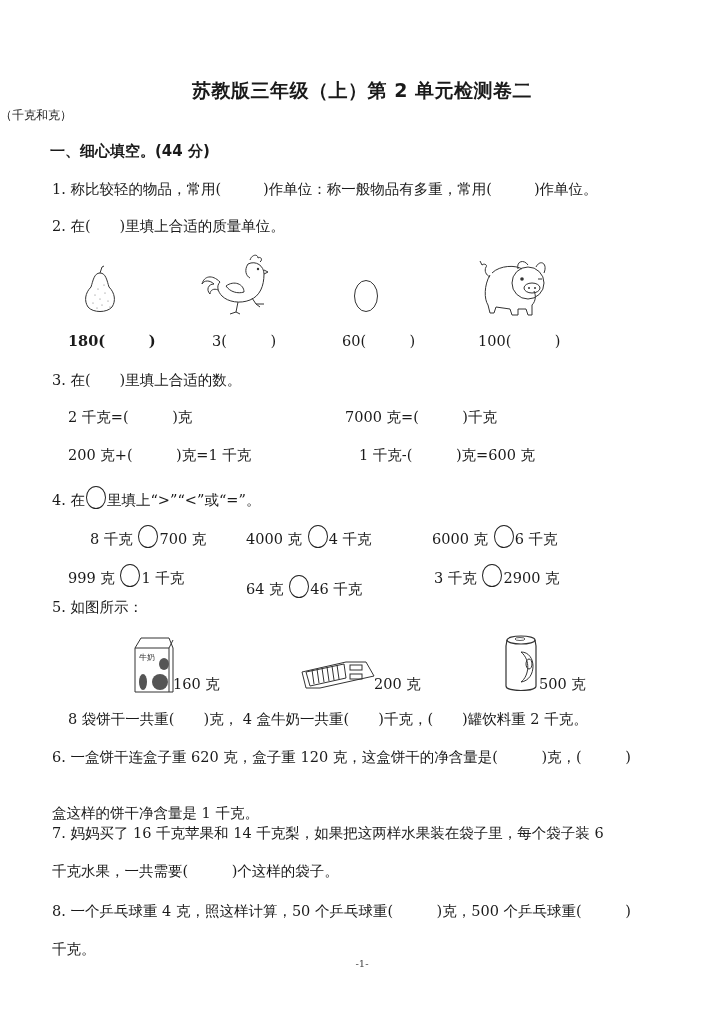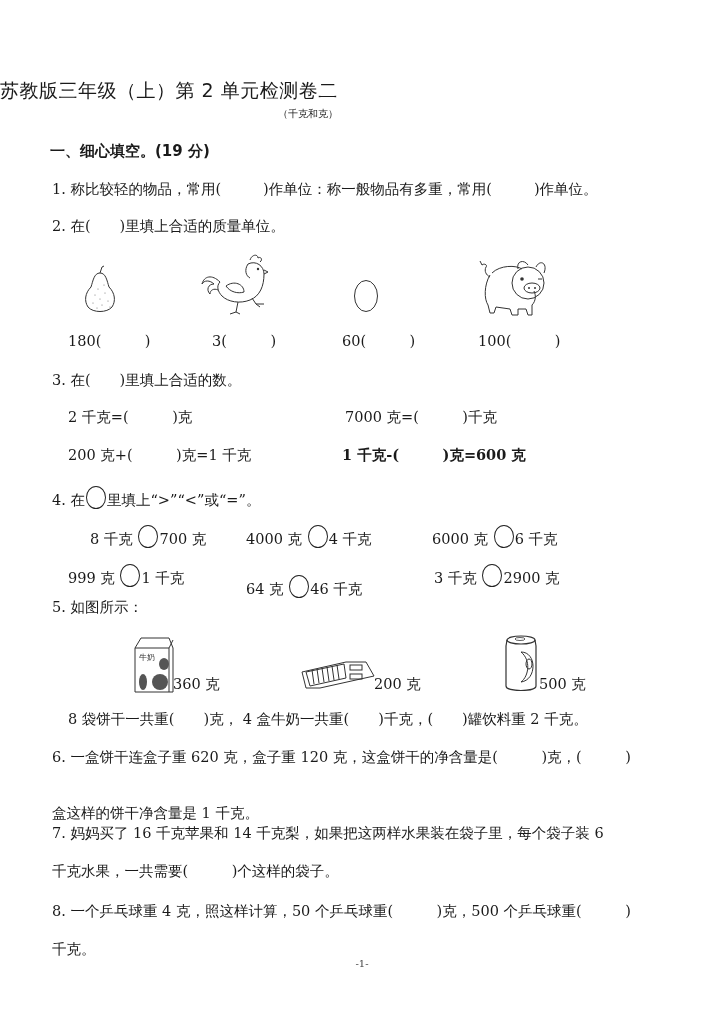--- a/index.html
+++ b/index.html
@@ -1,39 +1,39 @@
 <!DOCTYPE html>
 <html><head>
 <meta charset="utf-8">
 <style>
   html, body { margin: 0; padding: 0; background: #ffffff; }
   body { width: 724px; height: 1024px; position: relative; overflow: hidden;
          font-family: "DejaVu Serif", "Liberation Serif", serif; color: #1a1a1a; }
   .abs { position: absolute; white-space: nowrap; }
-  .title { left: 0; width: 724px; top: 78px; 
+  .title { left: 0; width: 724px; top: 78px; text-align: center;
            font-family: "DejaVu Sans", "Liberation Sans", sans-serif;
-           font-weight: normal; font-size: 19px; letter-spacing: 0.5px; }
-  .subtitle { left: 0; width: 616px; top: 107px; text-align: center; font-size: 10px;
+           font-weight: bold; font-size: 19px; letter-spacing: 0.5px; }
+  .subtitle { left: 0; width: 616px; top: 107px; font-size: 12px;
               font-family: "DejaVu Sans", "Liberation Sans", sans-serif; }
   .section { left: 50px; top: 142px; font-size: 15px; font-weight: bold;
              font-family: "DejaVu Sans", "Liberation Sans", sans-serif; }
   .line { font-size: 14.5px; }
   .blank { display: inline-block; }
   .circle { display: inline-block; width: 18px; height: 21px; border: 1.3px solid #222;
             border-radius: 50%; vertical-align: -4px; margin: 0 1px; }
   .pic { position: absolute; }
   .pagenum { left: 0; width: 724px; top: 958px; text-align: center; font-size: 10px; color: #444; }
 </style>
 </head>
 <body>
 
 <div class="abs title">苏教版三年级（上）第 2 单元检测卷二</div>
 <div class="abs subtitle">（千克和克）</div>
 
-<div class="abs section">一、细心填空。(19 分)</div>
+<div class="abs section">一、细心填空。(44 分)</div>
 
 <div class="abs line" style="left:52px; top:180px;">
   <span>1. 称比较轻的物品，常用(</span><span class="blank" style="width:42px;"></span><span>)作单位：称一般物品有多重，常用(</span><span class="blank" style="width:42px;"></span><span>)作单位。</span>
 </div>
 
 <div class="abs line" style="left:52px; top:217px;">2. 在(　　)里填上合适的质量单位。</div>
 
 <svg class="pic" style="left:80px; top:265px;" width="40" height="50" viewBox="0 0 40 50">
   <path d="M20 8 C14 8 13 16 11 22 C5 28 4 36 8 42 C13 48 27 48 32 42 C36 36 35 28 29 22 C27 16 26 8 20 8 Z" fill="none" stroke="#333" stroke-width="1"></path>
   <path d="M20 8 L22 2 L24 1" fill="none" stroke="#333" stroke-width="1"></path>
@@ -73,30 +73,30 @@
   <circle cx="54" cy="28" r="16" fill="none" stroke="#333" stroke-width="1"></circle>
   <path d="M44 14 C42 6 50 4 54 10 M62 12 C66 4 74 8 70 18" fill="none" stroke="#333" stroke-width="1"></path>
   <ellipse cx="58" cy="33" rx="8" ry="5" fill="none" stroke="#333" stroke-width="1"></ellipse>
   <circle cx="55" cy="33" r="1" fill="#333"></circle>
     <circle cx="61" cy="33" r="1" fill="#333"></circle>
   <circle cx="48" cy="24" r="1.8" fill="#333"></circle>
   <path d="M64 24 L68 24" stroke="#333" stroke-width="1"></path>
   <path d="M16 22 C12 20 10 16 12 12 C14 10 10 8 8 10 M8 10 L6 6" fill="none" stroke="#333" stroke-width="1"></path>
 </svg>
 
-<div class="abs line" style="left:68px; top:332px;">180(　　　)</div>
+<div class="abs line" style="left:68px; top:332px;font-weight:bold;">180(　　　)</div>
 <div class="abs line" style="left:212px; top:332px;">3(　　　)</div>
 <div class="abs line" style="left:342px; top:332px;">60(　　　)</div>
 <div class="abs line" style="left:478px; top:332px;">100(　　　)</div>
 
 <div class="abs line" style="left:52px; top:371px;">3. 在(　　)里填上合适的数。</div>
 <div class="abs line" style="left:68px; top:408px;">2 千克=(　　　)克</div>
 <div class="abs line" style="left:345px; top:408px;">7000 克=(　　　)千克</div>
 <div class="abs line" style="left:68px; top:446px;">200 克+(　　　)克=1 千克</div>
-<div class="abs line" style="left:342px; top:446px;font-weight:bold;">1 千克-(　　　)克=600 克</div>
+<div class="abs line" style="left:359px; top:446px;">1 千克-(　　　)克=600 克</div>
 
 <div class="abs line" style="left:52px; top:486px;">
   <span>4. 在</span><span class="circle"></span><span>里填上“&gt;”“&lt;”或“=”。</span>
 </div>
 
 <div class="abs line" style="left:68px; top:525px;margin-left:22px;">
   <span>8 千克</span> <span class="circle"></span><span>700 克</span>
 </div>
 <div class="abs line" style="left:246px; top:525px;">
   <span>4000 克</span> <span class="circle"></span><span>4 千克</span>
@@ -116,21 +116,21 @@
 
 <div class="abs line" style="left:52px; top:598px;">5. 如图所示：</div>
 
 <svg class="pic" style="left:133px; top:636px;" width="42" height="58" viewBox="0 0 42 58">
   <path d="M2 12 L8 2 L36 2 L40 12 L40 56 L2 56 Z M2 12 L36 12 L36 56 M36 12 L40 4" fill="none" stroke="#333" stroke-width="1"></path>
   <text x="6" y="24" font-size="8" font-family="DejaVu Sans, sans-serif" fill="#333">牛奶</text>
   <ellipse cx="31" cy="28" rx="5" ry="6" fill="#555"></ellipse>
   <ellipse cx="10" cy="46" rx="4" ry="8" fill="#555"></ellipse>
   <ellipse cx="27" cy="46" rx="8" ry="8" fill="#555"></ellipse>
 </svg>
-<div class="abs line" style="left:173px; top:675px;">360 克</div>
+<div class="abs line" style="left:173px; top:675px;">160 克</div>
 
 <svg class="pic" style="left:300px; top:658px;" width="76" height="34" viewBox="0 0 76 34">
   <path d="M2 14 L46 4 L66 4 L74 18 L20 30 L6 30 Z" fill="none" stroke="#333" stroke-width="1"></path>
   <path d="M6 14 L44 6 L46 20 L10 28 Z" fill="none" stroke="#333" stroke-width="1"></path>
   <g stroke="#333" stroke-width="1">
       <line x1="12" y1="12" x2="14" y2="26"></line>
       <line x1="17" y1="11" x2="19" y2="25"></line>
       <line x1="22" y1="10" x2="24" y2="24"></line>
       <line x1="27" y1="9" x2="29" y2="23"></line>
       <line x1="32" y1="8" x2="34" y2="22"></line>

